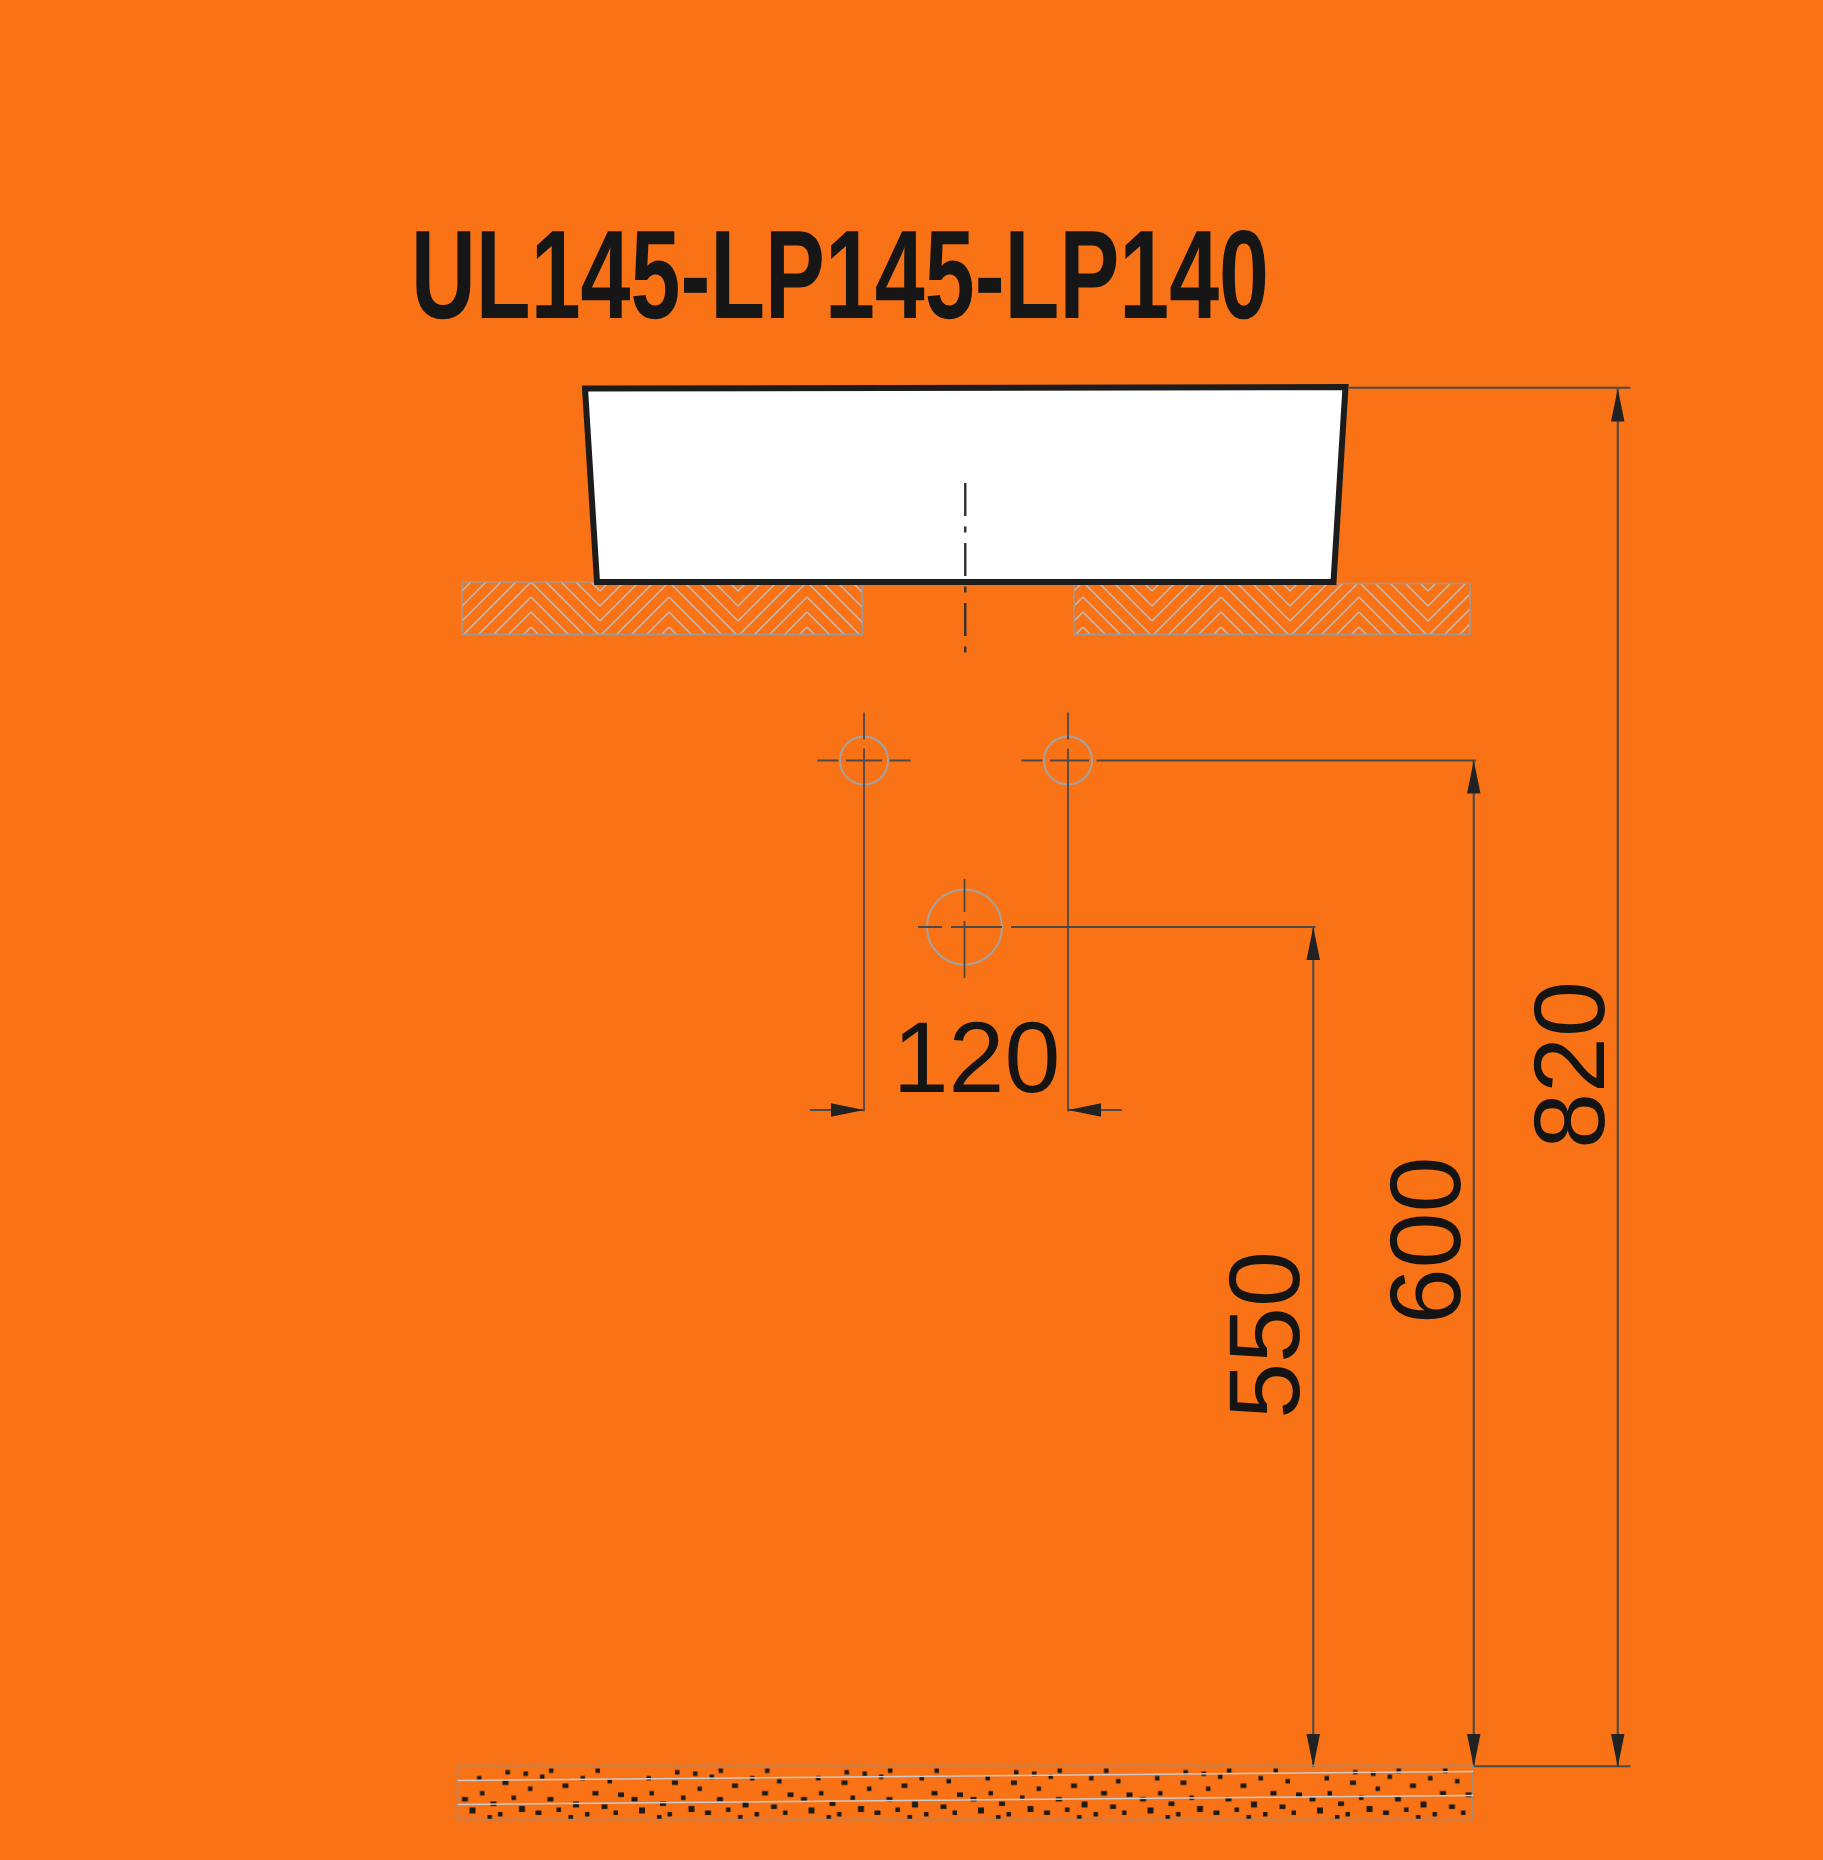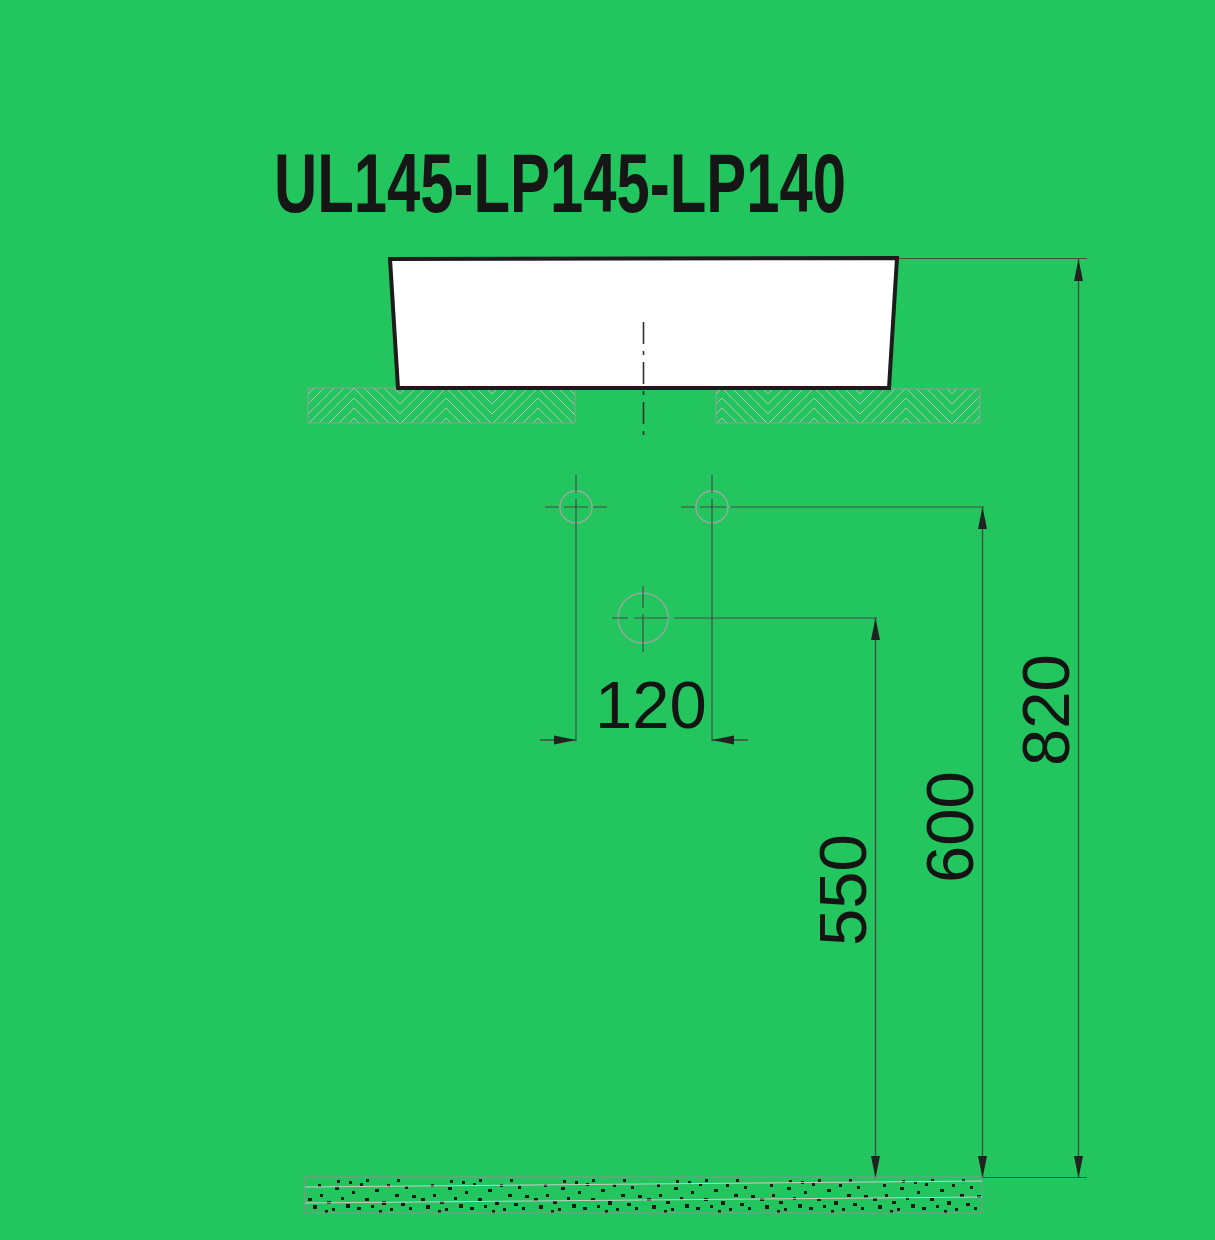--- a/index.html
+++ b/index.html
@@ -5,21 +5,21 @@
   html, body {
     margin: 0;
     padding: 0;
     background: #ffffff;
     font-family: "Liberation Sans", sans-serif;
   }
   .canvas {
     position: relative;
     width: 1215px;
     height: 1240px;
-    background: #22c55e;
+    background: #f97316;
     overflow: hidden;
   }
   svg { display: block; }
 
   .title-text {
     font-family: "Liberation Sans", sans-serif;
     font-weight: bold;
     font-size: 84px;
     fill: #161616;
   }

